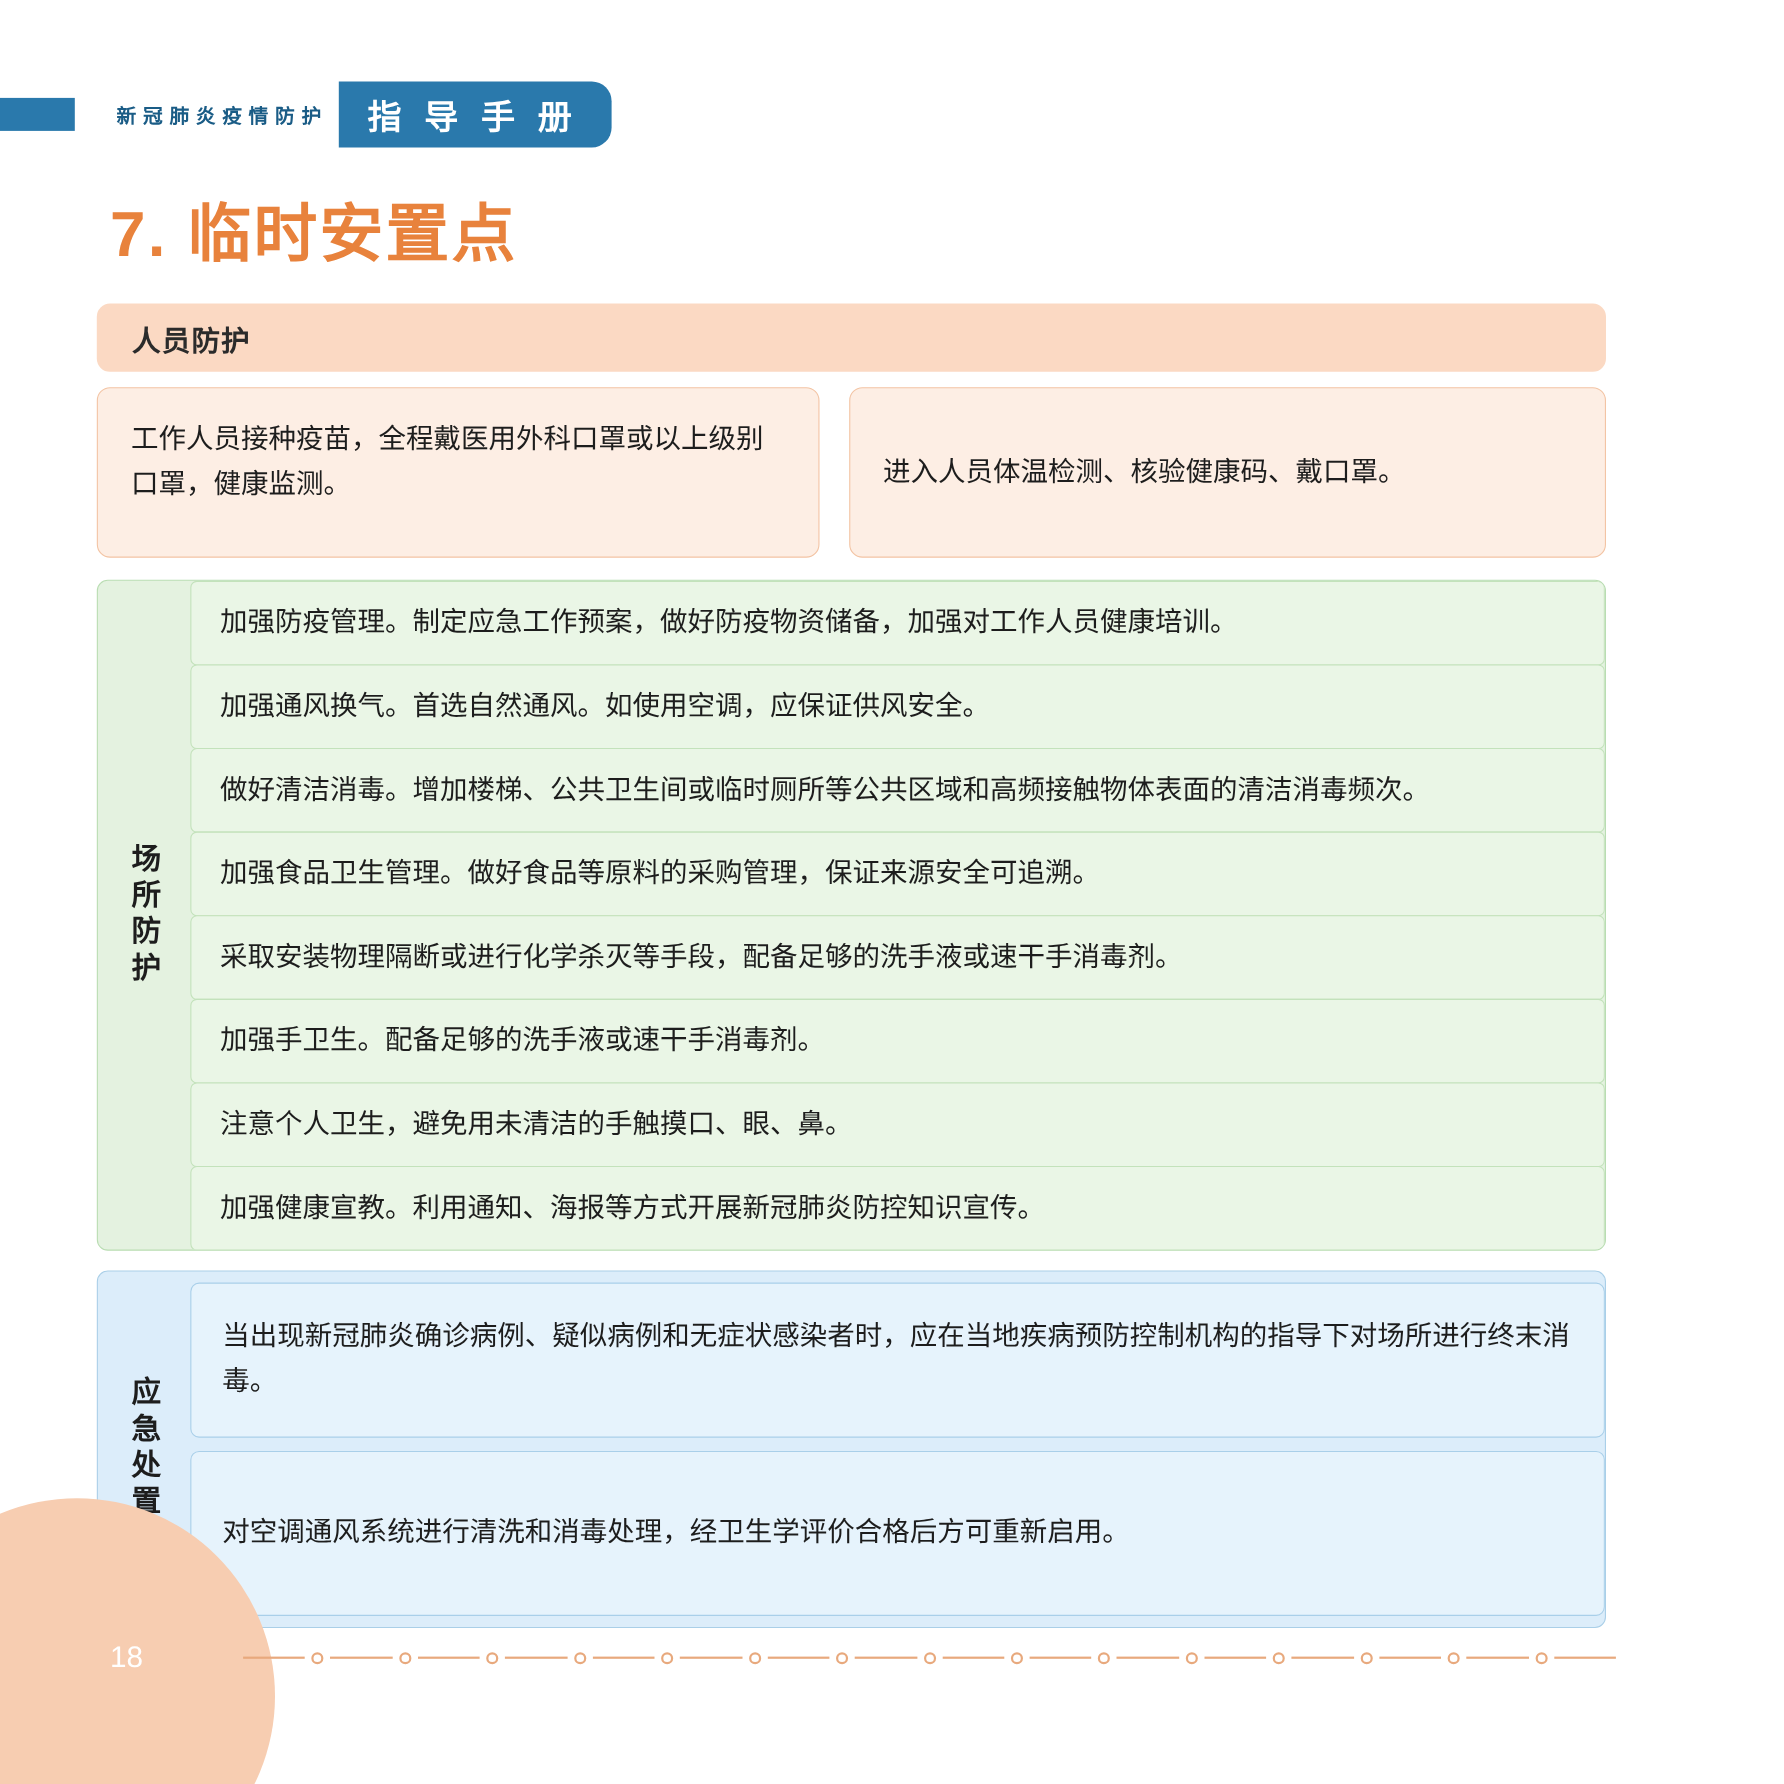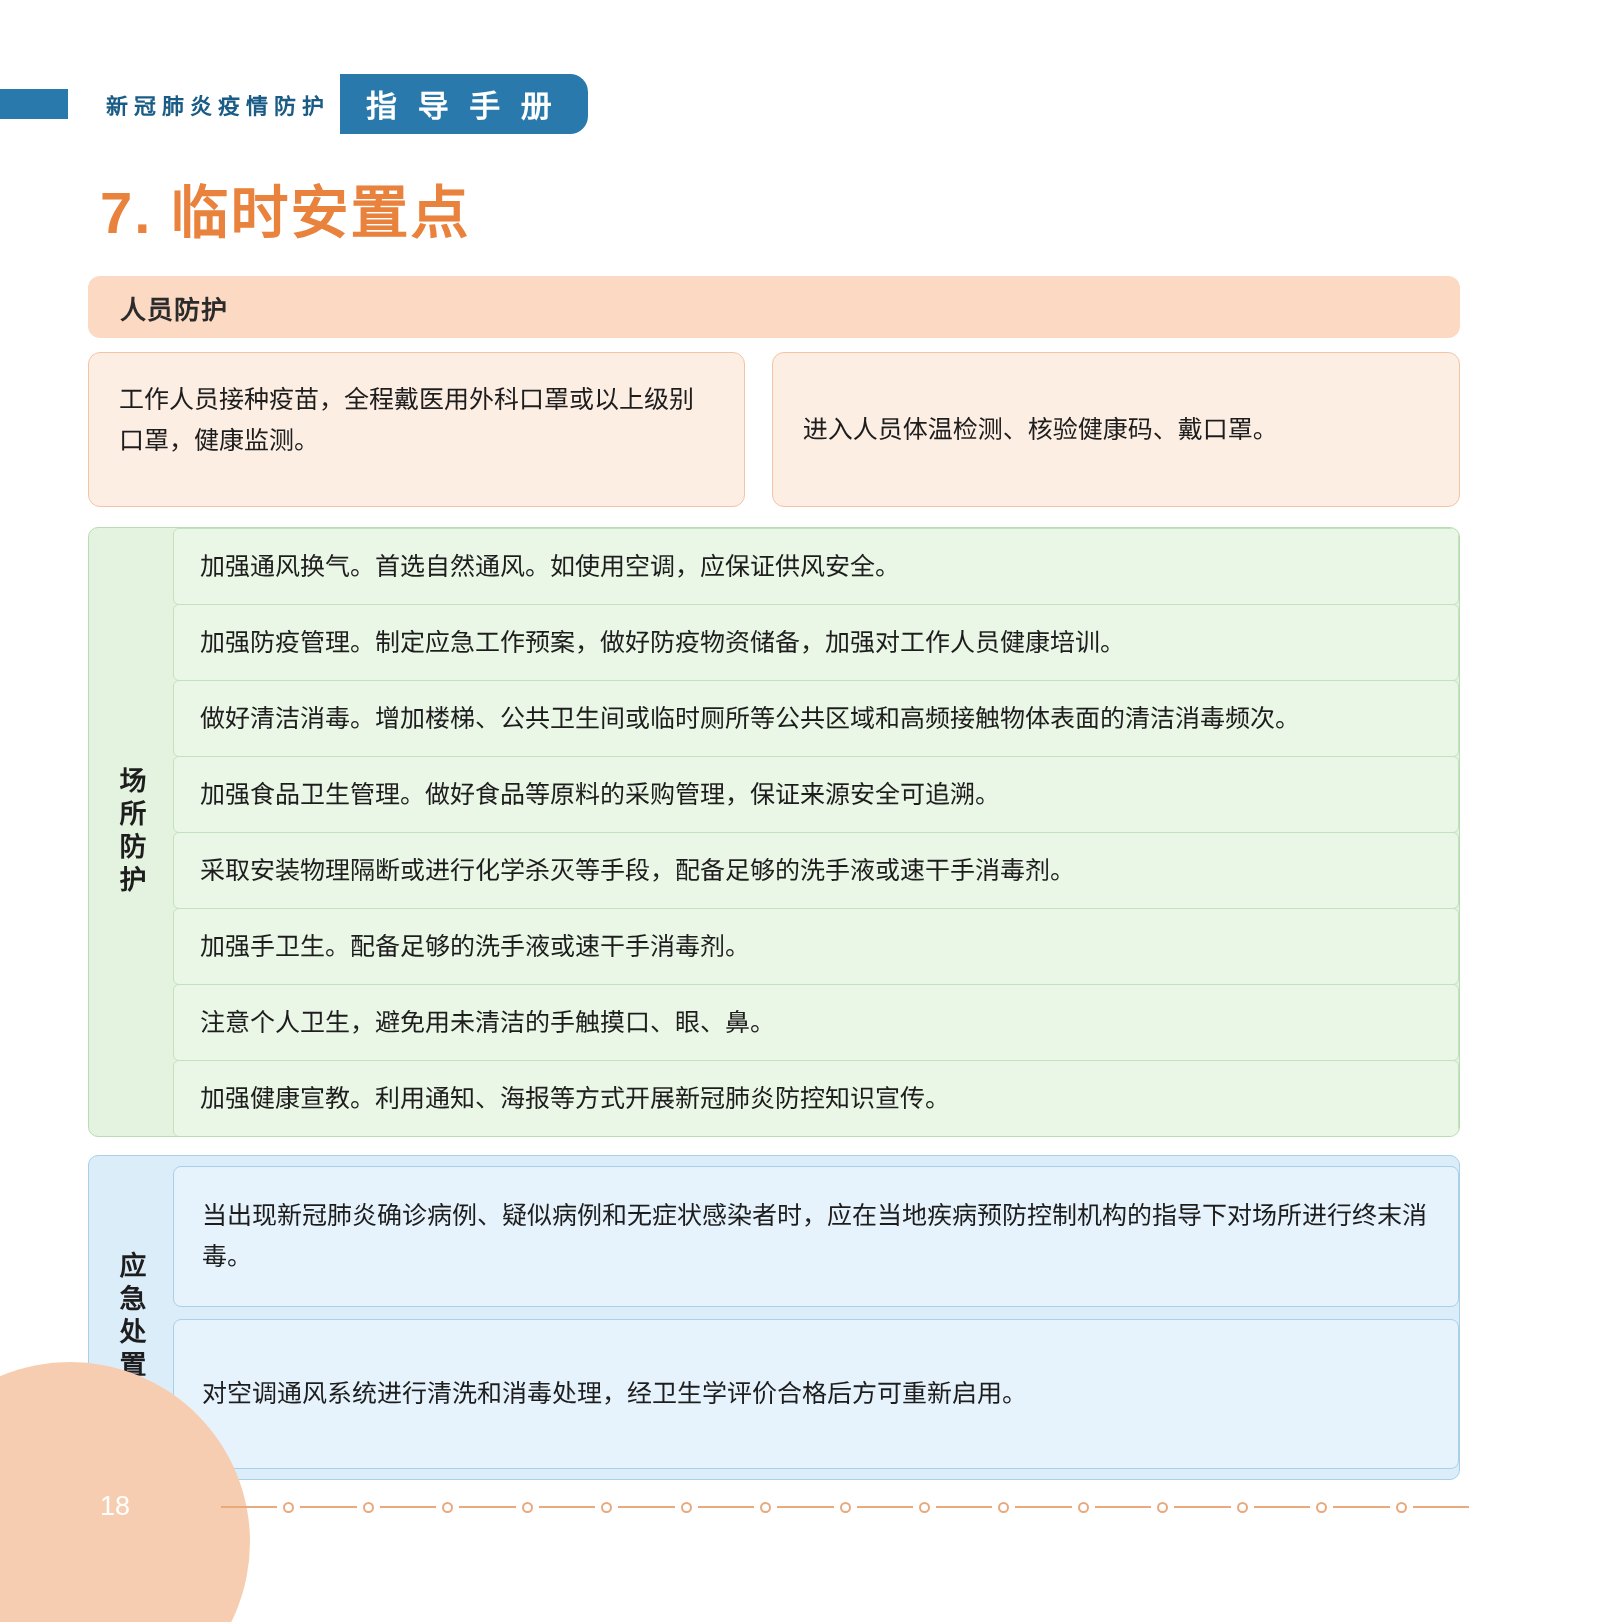--- a/index.html
+++ b/index.html
@@ -25,21 +25,21 @@
     display: flex;
     align-items: center;
   }
   .header-bar {
     width: 68px;
     height: 30px;
     background: #2a79ac;
     margin-right: 38px;
   }
   .header-title {
-    font-size: 22px;
+    font-size: 18px;
     font-weight: bold;
     color: #1a5c86;
     letter-spacing: 6px;
     white-space: nowrap;
   }
   .header-pill {
     margin-left: 10px;
     background: #2a79ac;
     color: #ffffff;
     font-size: 31px;
@@ -245,22 +245,22 @@
   <div class="two-col">
     <div class="peach-box left">工作人员接种疫苗，全程戴医用外科口罩或以上级别口罩，健康监测。</div>
     <div class="peach-box right">进入人员体温检测、核验健康码、戴口罩。</div>
   </div>
 
   <div class="block block-green">
     <div class="side-label">
       <span class="side-label-text">场所防护</span>
     </div>
     <div class="rows">
+      <div class="green-row">加强防疫管理。制定应急工作预案，做好防疫物资储备，加强对工作人员健康培训。</div>
       <div class="green-row">加强通风换气。首选自然通风。如使用空调，应保证供风安全。</div>
-      <div class="green-row">加强防疫管理。制定应急工作预案，做好防疫物资储备，加强对工作人员健康培训。</div>
       <div class="green-row">做好清洁消毒。增加楼梯、公共卫生间或临时厕所等公共区域和高频接触物体表面的清洁消毒频次。</div>
       <div class="green-row">加强食品卫生管理。做好食品等原料的采购管理，保证来源安全可追溯。</div>
       <div class="green-row">采取安装物理隔断或进行化学杀灭等手段，配备足够的洗手液或速干手消毒剂。</div>
       <div class="green-row">加强手卫生。配备足够的洗手液或速干手消毒剂。</div>
       <div class="green-row">注意个人卫生，避免用未清洁的手触摸口、眼、鼻。</div>
       <div class="green-row">加强健康宣教。利用通知、海报等方式开展新冠肺炎防控知识宣传。</div>
     </div>
   </div>
 
   <div class="block block-blue">

